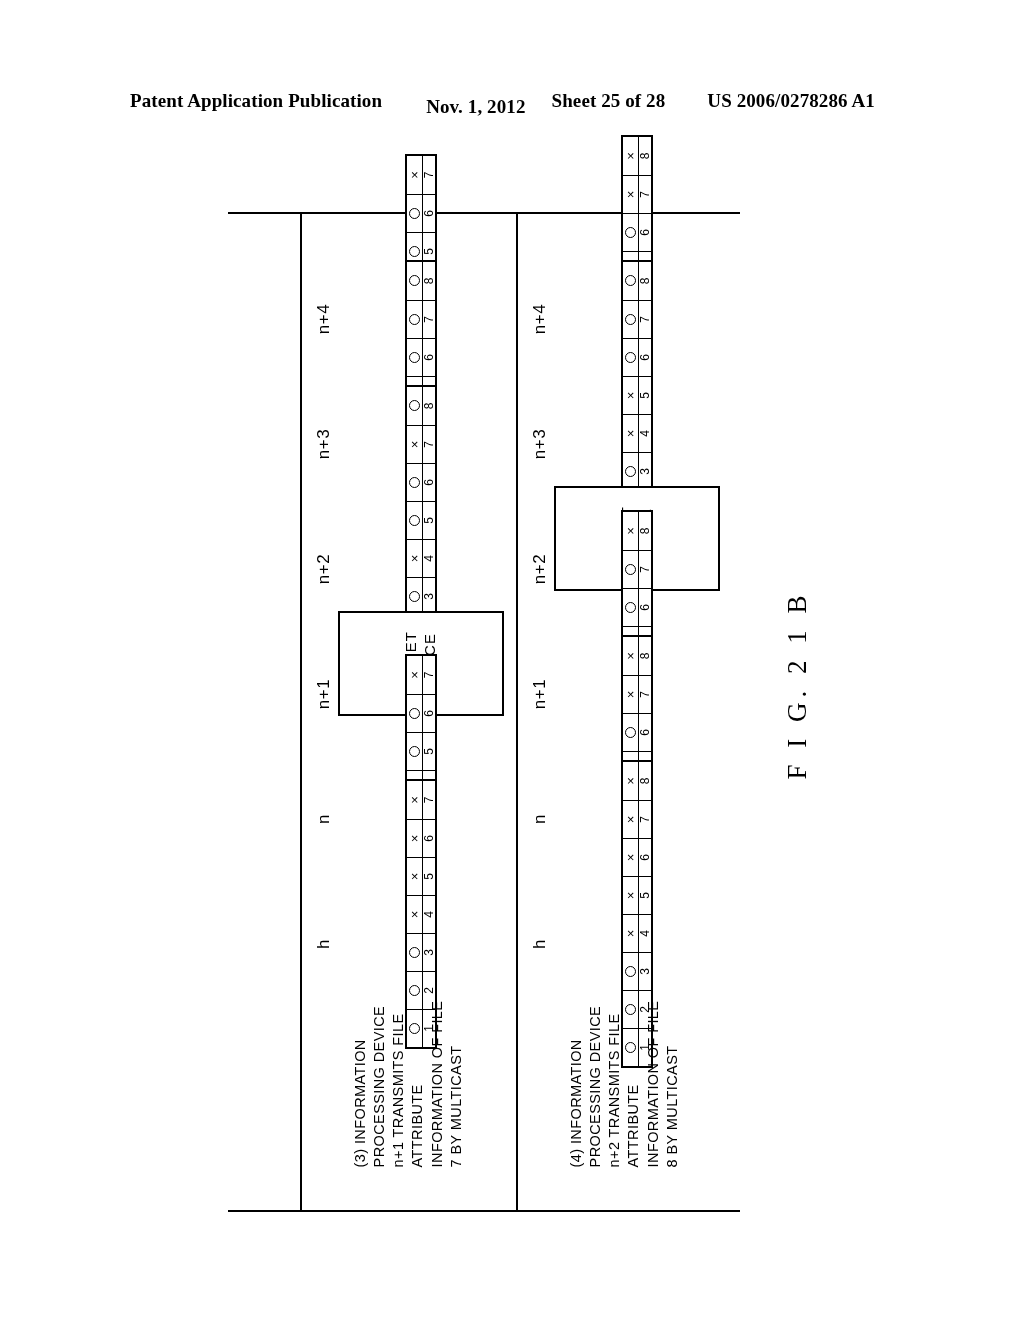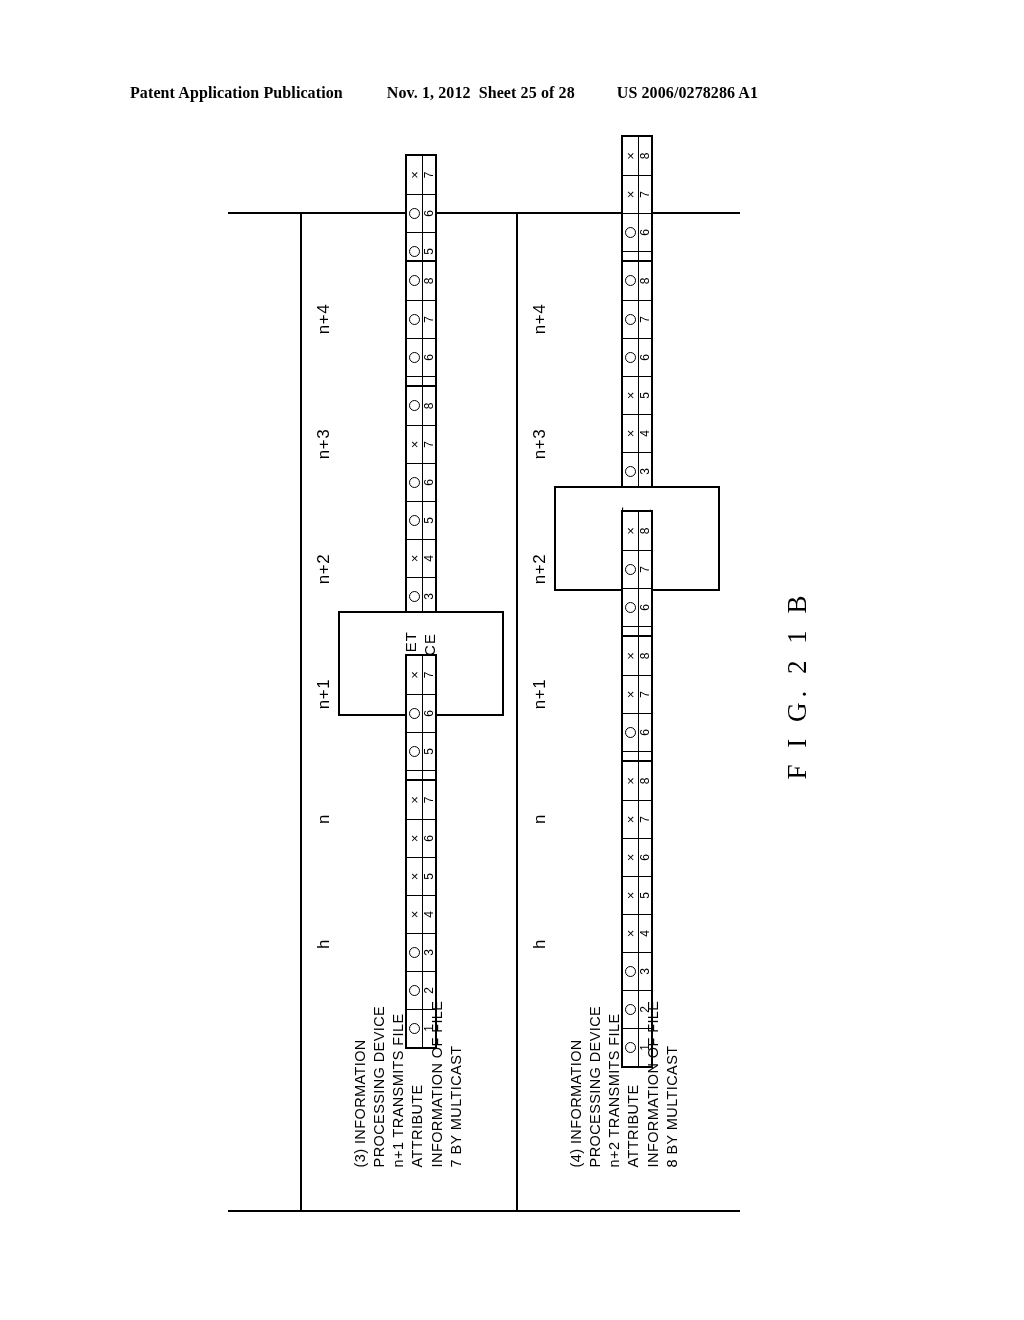--- a/index.html
+++ b/index.html
@@ -18,29 +18,29 @@
   }
 
   
   #page-header {
     position: absolute;
     top: 84px;
     left: 130px;
     width: 764px;
     font-family: "Liberation Serif", serif;
     font-weight: bold;
-    font-size: 16px;
+    font-size: 19px;
     letter-spacing: 0.1px;
     white-space: nowrap;
     display: flex;
     align-items: center;
   }
   #page-header .hdr-pub { }
-  #page-header .hdr-date { margin-left: 44px; }
-  #page-header .hdr-sheet { margin-left: 8px; }
+  #page-header .hdr-date { margin-left: 44px; margin-top: 12px; }
+  #page-header .hdr-sheet { margin-left: 26px; }
   #page-header .hdr-num { margin-left: 42px; }
 
   
   #figure-area {
     position: absolute;
     left: 228px;
     top: 212px;
     width: 512px;
     height: 1000px;
   }

